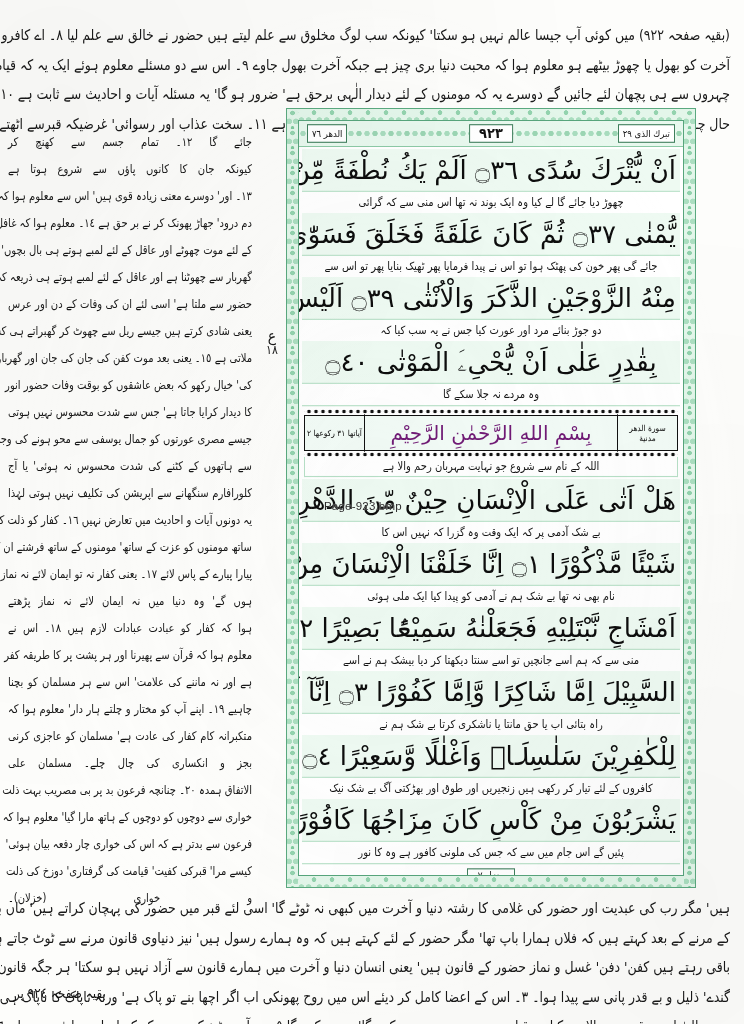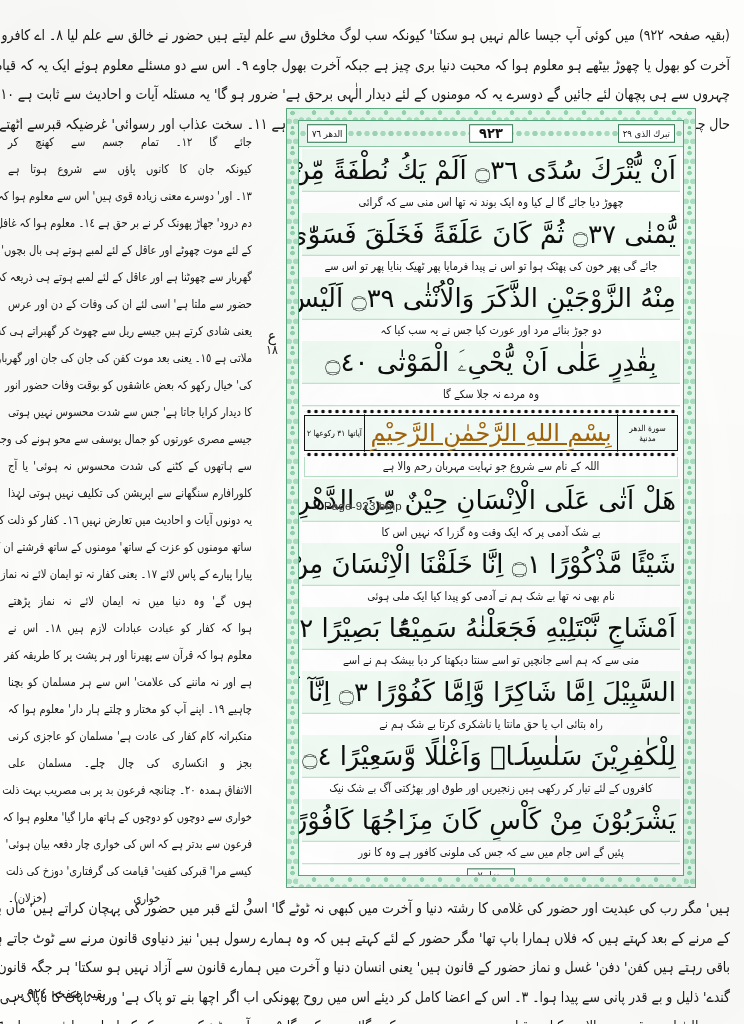--- a/index.html
+++ b/index.html
@@ -170,22 +170,22 @@
     width:60px;flex:0 0 60px;
     border-left:1.4px solid #111;
     display:flex;align-items:center;justify-content:center;
     font-size:7.5px;line-height:9px;text-align:center;
     direction:rtl;transform:scaleY(1.1);
     color:#0d0d0d;padding:0 2px;box-sizing:border-box;
   }
   .bism-side.left{border-left:none;border-right:1.4px solid #111;}
   .bism-center{
     flex:1;display:flex;align-items:center;justify-content:center;
-    font-size:24px;direction:rtl;color:#a16207;
-    letter-spacing:-.5px;filter:blur(.2px);text-decoration:underline;
+    font-size:20px;direction:rtl;color:#701a75;
+    letter-spacing:-.5px;filter:blur(.2px);
   }
   .bism-trans{
     background:#fff;border:1px solid #b7e0c7;border-top:none;
     text-align:center;font-size:10px;line-height:17px;
     direction:rtl;transform:scaleY(1.12);filter:blur(.18px);
     letter-spacing:.6px;color:#161616;
   }
 
   
   .manzil-row{

